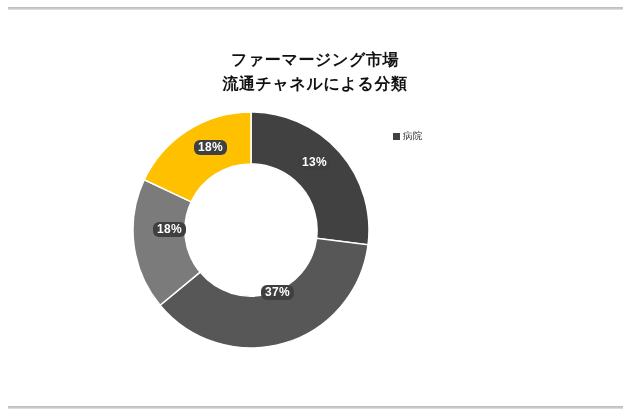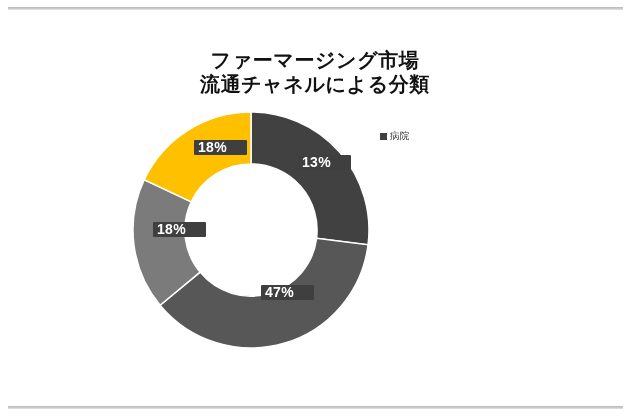--- a/index.html
+++ b/index.html
@@ -28,21 +28,21 @@
   .frame-top { top: 7px; }
   .frame-bottom { bottom: 8px; }
 
   .chart-title {
     position: absolute;
     left: 150px;
     top: 48px;
     width: 330px;
     text-align: center;
     color: #111111;
-    font-size: 20px;
+    font-size: 16px;
     font-weight: bold;
     line-height: 24px;
     letter-spacing: 0.6px;
     white-space: pre-line;
   }
 
   .donut-wrap {
     position: absolute;
     left: 131px;
     top: 110px;
@@ -51,37 +51,37 @@
   }
   .donut-svg {
     display: block;
     width: 240px;
     height: 240px;
   }
 
   .slice-label {
     position: absolute;
     color: #ffffff;
-    font-size: 14px;
+    font-size: 12px;
     font-weight: bold;
     letter-spacing: 0.3px;
     background: #3f3f3f;
-    padding: 2px 20px 3px 4px;
-    border-radius: 1px;
+    padding: 2px 4px 3px 4px;
+    border-radius: 6px;
     line-height: 10px;
     white-space: nowrap;
   }
   .lbl-0 { left: 167px; top: 45px; }
   .lbl-1 { left: 130px; top: 175px; }
   .lbl-2 { left: 22px; top: 112px; }
   .lbl-3 { left: 63px; top: 30px; }
 
   .legend {
     position: absolute;
-    left: 380px;
+    left: 393px;
     top: 129px;
     width: 200px;
   }
   .legend-item {
     display: flex;
     align-items: center;
     height: 14px;
     margin-bottom: 39px;
   }
   .legend-swatch {
@@ -112,21 +112,21 @@
   <div class="donut-wrap">
     <svg class="donut-svg" viewBox="0 0 240 240">
       <g id="slice-group">
           <path d="M 120.00000000000001 2 A 118 118 0 0 1 237.0695347551084 134.78932156058792 L 185.5589394628607 128.28202007392923 A 66.08000000000001 66.08000000000001 0 0 0 120 53.91999999999999 Z" fill="#414141" stroke="#ffffff" stroke-width="1.5"></path>
           <path d="M 237.0695347551084 134.78932156058792 A 118 118 0 0 1 29.07943735245692 195.21603079034543 L 69.08448491737587 162.12097724259345 A 66.08000000000001 66.08000000000001 0 0 0 185.5589394628607 128.28202007392923 Z" fill="#575757" stroke="#ffffff" stroke-width="1.5"></path>
           <path d="M 29.07943735245692 195.21603079034543 A 118 118 0 0 1 13.230407809009677 69.75804359532148 L 60.209028373045406 91.86450441338002 A 66.08000000000001 66.08000000000001 0 0 0 69.08448491737587 162.12097724259345 Z" fill="#7b7b7b" stroke="#ffffff" stroke-width="1.5"></path>
           <path d="M 13.230407809009677 69.75804359532148 A 118 118 0 0 1 119.99999999999997 2 L 119.99999999999999 53.91999999999999 A 66.08000000000001 66.08000000000001 0 0 0 60.209028373045406 91.86450441338002 Z" fill="#ffc000" stroke="#ffffff" stroke-width="1.5"></path>
         </g>
     </svg>
     <div class="slice-label lbl-0">13%</div>
-    <div class="slice-label lbl-1">47%</div>
+    <div class="slice-label lbl-1">37%</div>
     <div class="slice-label lbl-2">18%</div>
     <div class="slice-label lbl-3">18%</div>
   </div>
 
   <div class="legend">
     <div class="legend-item">
       <span class="legend-swatch" style="background: rgb(65, 65, 65);"></span>
       <span class="legend-label">病院</span>
     </div>
   </div>

